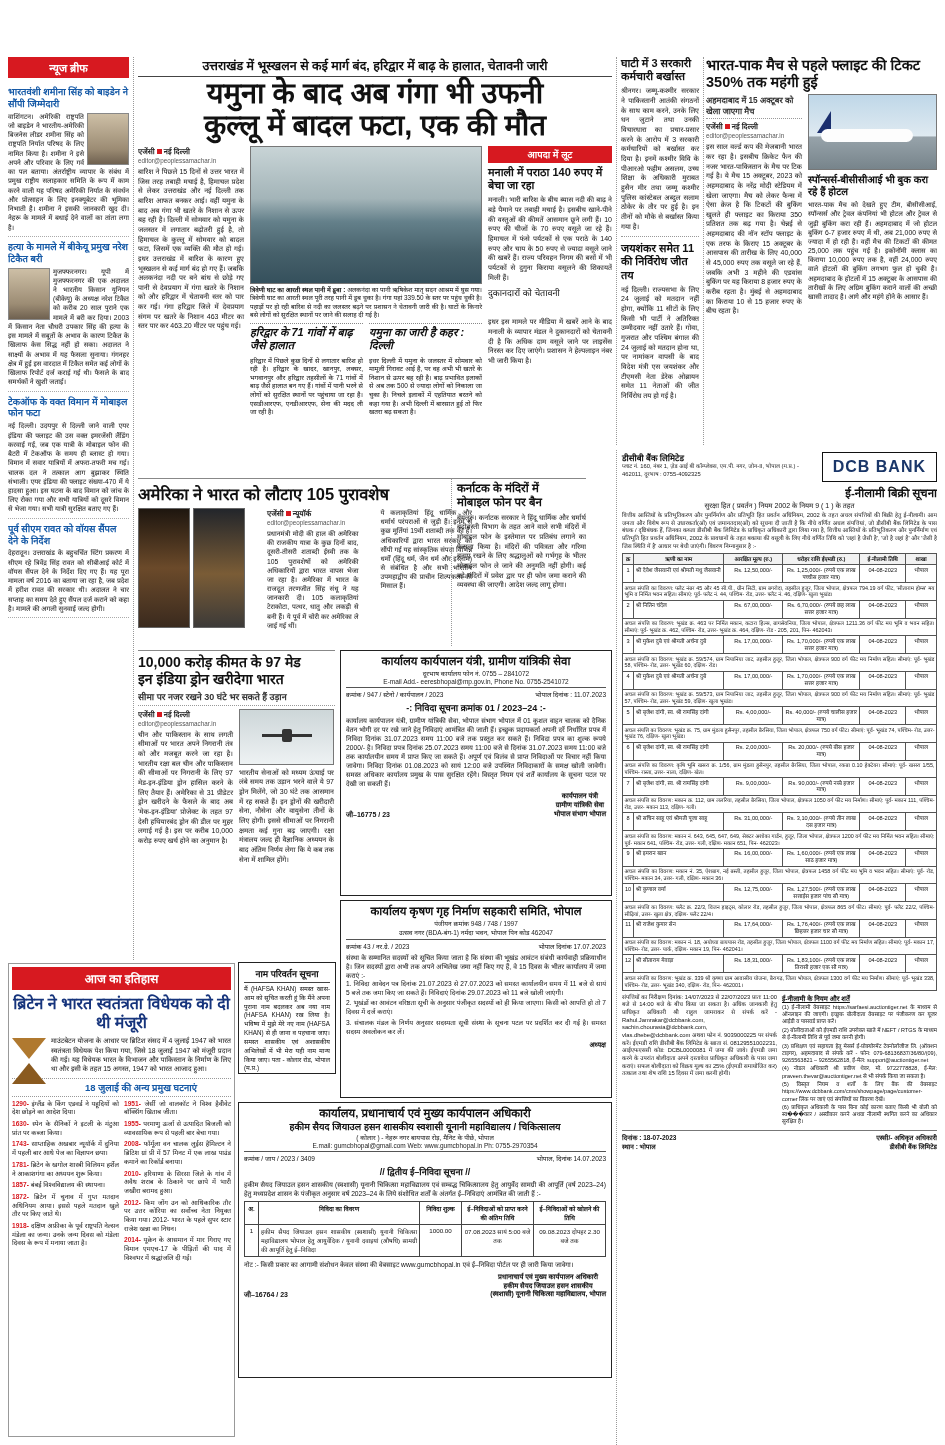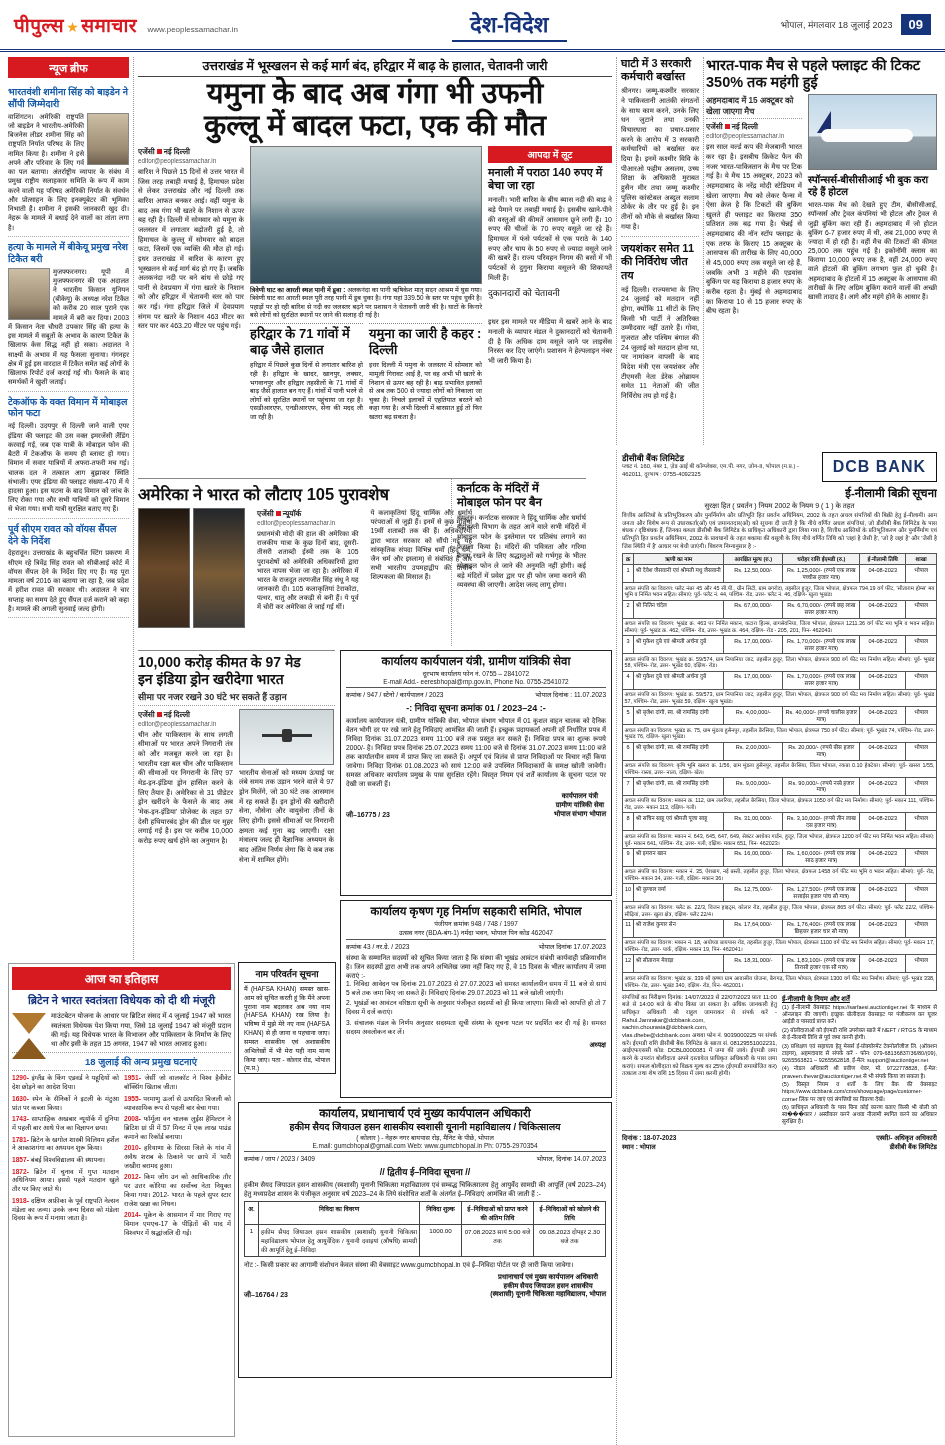--- a/index.html
+++ b/index.html
@@ -39,21 +39,21 @@
   .lead-cols{display:flex;gap:6px;margin-top:4px;}
   .lead-c1{width:106px;}
   .lead-c2{width:232px;}
   .lead-c3{width:124px;}
   .flood-photo{width:100%;height:138px;border:1px solid #777;
      background:linear-gradient(180deg,#c8d4d6 0%,#a3b4b8 38%,#64808a 55%,#46606a 78%,#35505c 100%);}
   .caption{font-size:6.4px;line-height:1.3;text-align:justify;margin-top:2px;}
   .caption b{font-weight:bold;}
   .minis{display:flex;gap:6px;margin-top:4px;}
   .mini{width:113px;border-top:1px dotted #888;padding-top:2px;}
-  .mini h4{font-size:13px;font-weight:bold;line-height:1.2;margin-bottom:4px;}
+  .mini h4{font-size:11px;font-weight:bold;line-height:1.2;margin-bottom:4px;font-style:italic;}
   .mini p{font-size:6.5px;line-height:1.32;text-align:justify;}
   .loot-tag{background:#d71920;color:#fff;font-weight:bold;font-size:9.5px;text-align:center;padding:2px 0;margin-bottom:3px;}
   .loot-head{font-size:11px;font-weight:bold;line-height:1.2;margin-bottom:3px;}
   .loot-sub{font-size:9px;font-weight:normal;margin:4px 0 18px;}
   
   .colC{position:absolute;left:616px;top:57px;width:88px;height:388px;border-left:1px dotted #999;border-right:1px dotted #999;
         padding:0 4px;overflow:hidden;}
   .colC h3{font-size:11px;font-weight:bold;line-height:1.2;margin-bottom:3px;}
   .colC .sep{border-top:1px dotted #999;margin:5px 0;}
   .flight{position:absolute;left:706px;top:57px;width:231px;height:388px;overflow:hidden;}
@@ -64,21 +64,21 @@
   .flight-sub{font-size:8.2px;font-weight:bold;color:#333;border-bottom:1px dotted #999;padding-bottom:2px;margin-bottom:2px;}
   .indigo-photo{position:relative;width:100%;height:76px;border:1px solid #777;overflow:hidden;
      background:linear-gradient(180deg,#bfd7e8 0%,#dfeaf1 55%,#97a3aa 57%,#77848b 100%);}
   .plane-body{position:absolute;left:12px;top:34px;width:92px;height:13px;background:#fdfdfd;border-radius:7px;}
   .plane-tail{position:absolute;left:8px;top:16px;width:0;height:0;border-left:14px solid transparent;border-bottom:22px solid #1b2f6e;}
   .sponsors h3{font-size:10px;font-weight:bold;line-height:1.2;margin:4px 0 2px;}
   .sponsors p{font-size:6.8px;line-height:1.35;text-align:justify;}
   
   .artifacts{position:absolute;left:138px;top:478px;width:334px;height:168px;border-top:1px solid #888;padding-top:3px;overflow:hidden;}
   .artifacts h2{font-size:16.5px;font-weight:bold;margin-bottom:3px;}
-  .art-cols{display:flex;gap:12px;}
+  .art-cols{display:flex;gap:22px;}
   .art-photos{width:108px;display:flex;gap:3px;}
   .art-photo{width:52px;height:120px;border:1px solid #666;}
   .art-photo.a{background:linear-gradient(180deg,#1e160f 0%,#6b4a2a 50%,#3a2a1e 100%);}
   .art-photo.b{background:linear-gradient(180deg,#23262b 0%,#7a5c36 55%,#3c3a38 100%);}
   .art-c{width:106px;}
   .art-c p{font-size:6.8px;line-height:1.35;text-align:justify;}
   
   .karnataka{position:absolute;left:451px;top:478px;width:135px;height:168px;border-top:1px solid #888;border-left:1px dotted #999;
              padding:3px 0 0 5px;overflow:hidden;}
   .karnataka h3{font-size:11.5px;font-weight:bold;line-height:1.2;margin-bottom:3px;}
@@ -88,21 +88,21 @@
   .drone-sub{font-size:9px;font-weight:bold;color:#333;margin:2px 0 3px;border-bottom:1px dotted #999;padding-bottom:2px;}
   .drone-cols{display:flex;gap:6px;}
   .drone-c{width:95px;}
   .drone-photo{position:relative;width:100%;height:56px;border:1px solid #777;margin-bottom:3px;
      background:linear-gradient(180deg,#cdd6d8 0%,#eef2f3 100%);}
   .drone-shape{position:absolute;left:22px;top:24px;width:50px;height:3px;background:#333;}
   .drone-shape:before{content:"";position:absolute;left:20px;top:-5px;width:10px;height:13px;background:#333;border-radius:2px;}
   
   .history{position:absolute;left:8px;top:963px;width:227px;height:474px;border:1px solid #999;padding:3px;overflow:hidden;}
   .hist-bar{background:#d71920;color:#fff;font-weight:bold;font-size:12px;text-align:center;padding:3px 0;}
-  .hist-head{font-size:11px;font-weight:bold;color:#16347c;text-align:center;line-height:1.2;margin:4px 0;}
+  .hist-head{font-size:16px;font-weight:bold;color:#16347c;text-align:center;line-height:1.2;margin:4px 0;}
   .hourglass{float:left;width:34px;height:46px;margin:2px 5px 2px 0;position:relative;}
   .hourglass .t{position:absolute;left:0;top:0;width:0;height:0;border-left:17px solid transparent;border-right:17px solid transparent;border-top:21px solid #b0792f;}
   .hourglass .b{position:absolute;left:0;bottom:0;width:0;height:0;border-left:17px solid transparent;border-right:17px solid transparent;border-bottom:21px solid #8a5a1f;}
   .hist-intro{font-size:6.9px;line-height:1.35;text-align:justify;}
   .hist-sub{font-size:9.5px;font-weight:bold;color:#1559a6;text-align:center;margin:4px 0 3px;border-top:1px dotted #999;border-bottom:1px dotted #999;padding:2px 0;}
   .hist-cols{display:flex;gap:5px;}
   .hist-col{width:50%;}
   .event{font-size:6.6px;line-height:1.32;text-align:justify;margin-bottom:3px;}
   .event .yr{color:#d71920;font-weight:bold;}
   
@@ -148,31 +148,20 @@
   .term{font-size:5.5px;line-height:1.3;text-align:justify;margin-bottom:1.5px;}
   .dcb-foot{display:flex;justify-content:space-between;align-items:flex-end;margin-top:3px;border-top:1px solid #777;padding-top:2px;}
   .dcb-foot .l{font-size:6.5px;font-weight:bold;line-height:1.4;}
   .dcb-foot .r{font-size:6.5px;font-weight:bold;text-align:right;line-height:1.4;}
 </style>
 </head>
 <body>
 
 <div class="page">
 
-  <header class="masthead">
-    <div>
-      <span class="logo"><span>पीपुल्स</span><span class="star">★</span><span>समाचार</span></span>
-      <span class="website">www.peoplessamachar.in</span>
-    </div>
-    <div class="section-title">देश-विदेश</div>
-    <div class="date-wrap">
-      <span class="dateline">भोपाल, मंगलवार 18 जुलाई 2023</span>
-      <span class="pageno">09</span>
-    </div>
-  </header>
 
   <aside class="news-brief">
     <div class="nb-bar">न्यूज ब्रीफ</div>
     <div>
 
         <article class="nb-item">
           <h3 class="nb-head">भारतवंशी शमीना सिंह को बाइडेन ने सौंपी जिम्मेदारी</h3>
           <div class="nb-photo right"></div>
           <p class="nb-body">वाशिंगटन। अमेरिकी राष्ट्रपति जो बाइडेन ने भारतीय-अमेरिकी बिजनेस लीडर शमीना सिंह को राष्ट्रपति निर्यात परिषद के लिए नामित किया है। शमीना ने इसे अपने और परिवार के लिए गर्व का पल बताया। अंतर्राष्ट्रीय व्यापार के संबंध में प्रमुख राष्ट्रीय सलाहकार समिति के रूप में काम करने वाली यह परिषद अमेरिकी निर्यात के संवर्धन और प्रोत्साहन के लिए इनक्यूबेटर की भूमिका निभाती है। शमीना ने इसकी जानकारी खुद दी। नेहरू के मामले में बधाई देने वालों का तांता लगा है।</p>
         </article>

